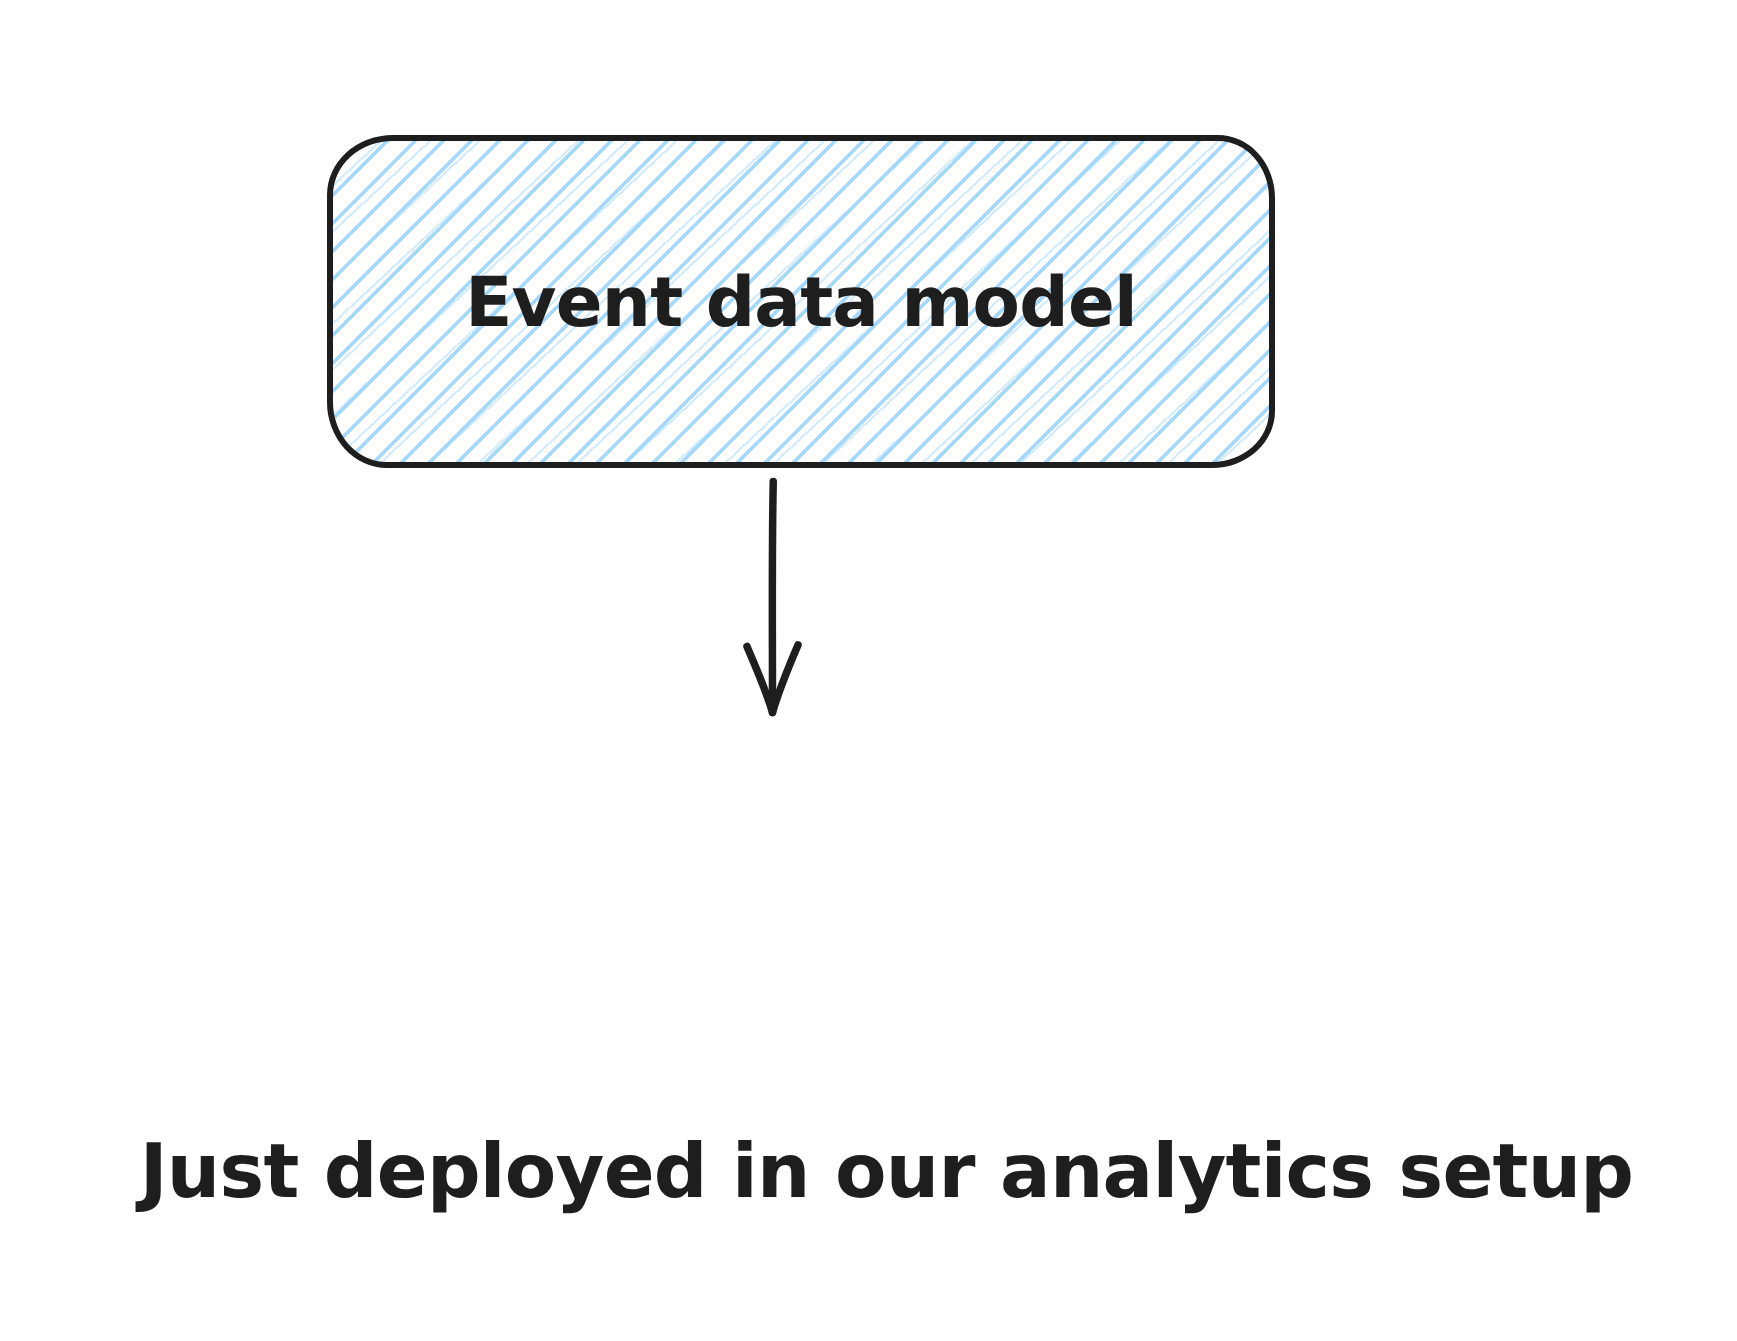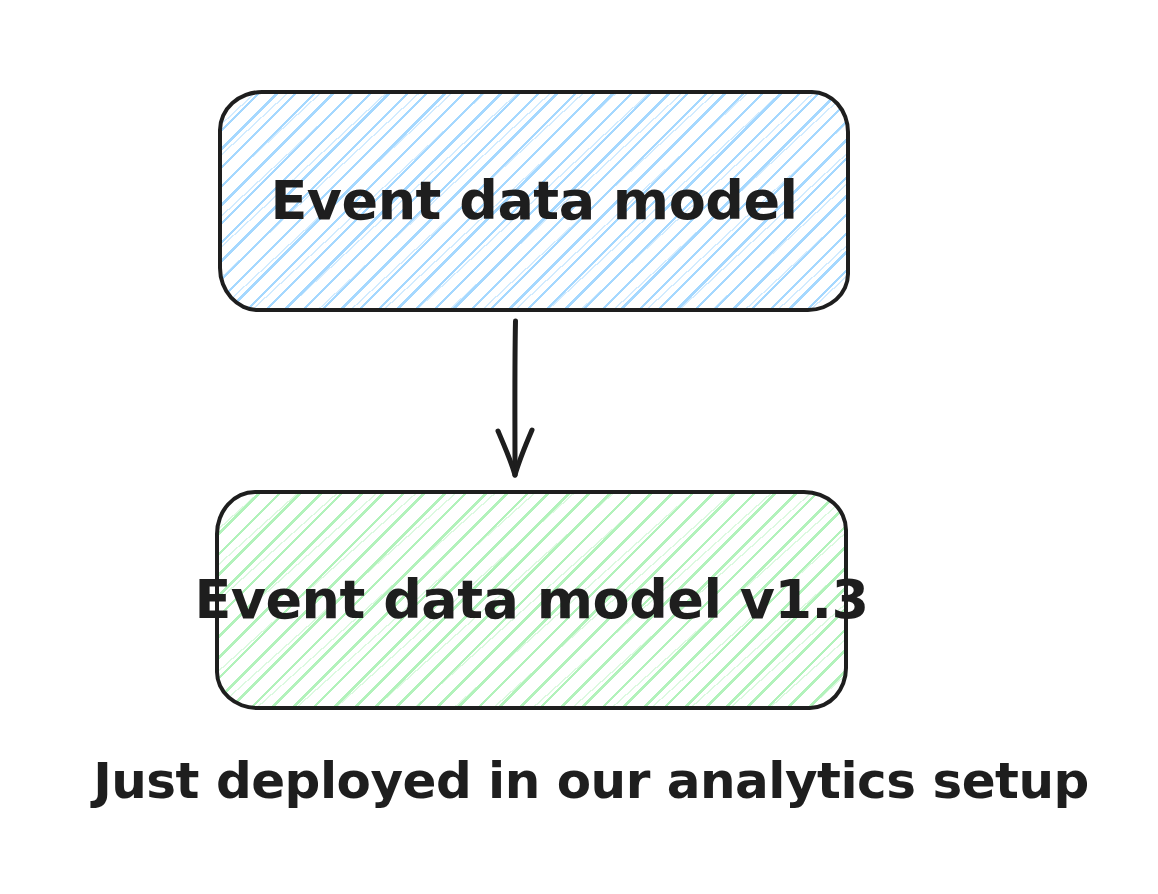--- a/index.html
+++ b/index.html
@@ -17,21 +17,21 @@
     color: #1e1e1e;
   }
   .node {
     position: absolute;
     box-sizing: border-box;
     border: 4px solid #1e1e1e;
     display: flex;
     align-items: center;
     justify-content: center;
     text-align: center;
-    font-size: 54px;
+    font-size: 46px;
     font-weight: bold;
     line-height: 66px;
     letter-spacing: -0.5px;
     background-color: #ffffff;
   }
   .node-top {
     left: 218px;
     top: 90px;
     width: 632px;
     height: 222px;
@@ -87,21 +87,16 @@
       <span class="line">Event data model</span>
     </span>
   </div>
 
   <svg class="arrow" viewBox="0 0 44 162" fill="none" xmlns="http://www.w3.org/2000/svg">
     <path d="M22.5 3 C21.5 50 22 100 22 155" stroke="#1e1e1e" stroke-width="5" stroke-linecap="round"></path>
     <path d="M5 113 C11 127 18 143 22 157" stroke="#1e1e1e" stroke-width="5" stroke-linecap="round"></path>
     <path d="M39 112 C33 126 26 143 22 157" stroke="#1e1e1e" stroke-width="5" stroke-linecap="round"></path>
   </svg>
 
-  <div class="node node-bottom">
-    <span class="node-label">
-      <span class="line">Event data model v1.3</span>
-    </span>
-  </div>
 
   <div class="caption">Just deployed in our analytics setup</div>
 
 </div>
 
 </body></html>

